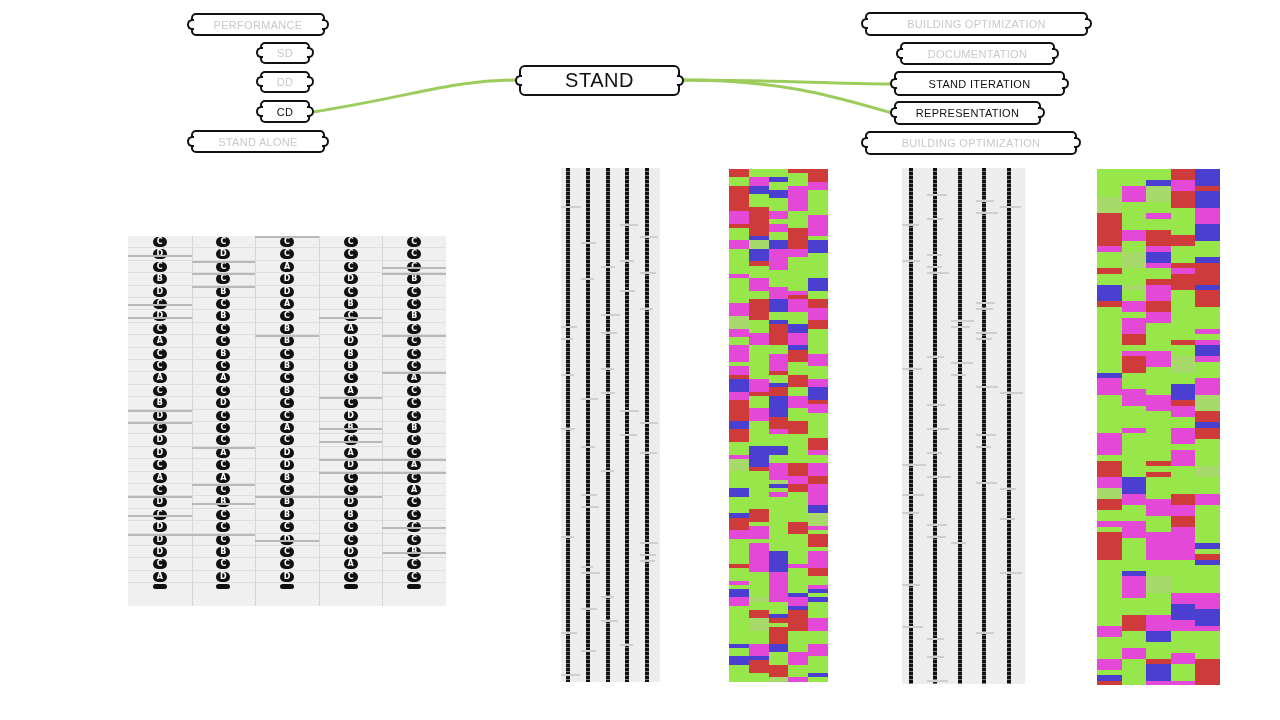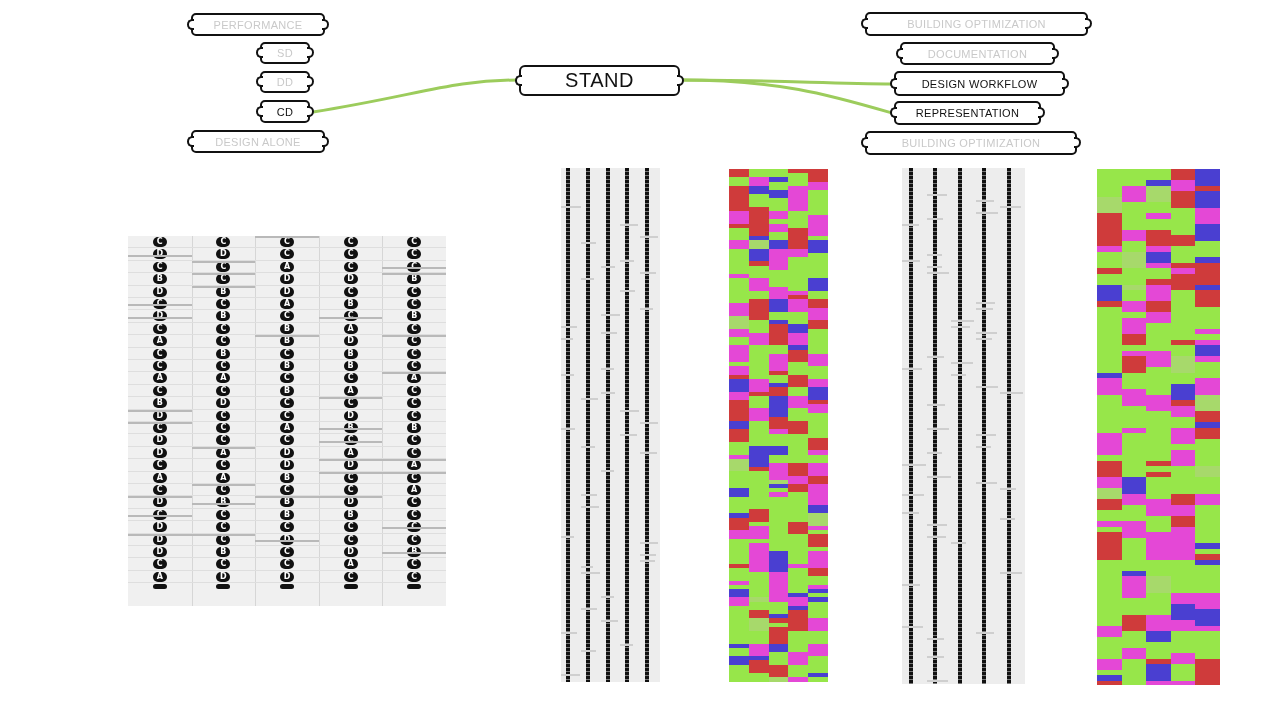--- a/index.html
+++ b/index.html
@@ -51,21 +51,21 @@
   <span>DD</span>
   <span class="port r"></span>
 </div>
 <div class="node active" style="left:260px;top:100px;width:50px;height:23px;">
   <span class="port l"></span>
   <span>CD</span>
   <span class="port r"></span>
 </div>
 <div class="node" style="left:191px;top:130px;width:134px;height:23px;">
   <span class="port l"></span>
-  <span>DESIGN ALONE</span>
+  <span>STAND ALONE</span>
   <span class="port r"></span>
 </div>
 
 <div class="node big" style="left:519px;top:65px;width:161px;height:31px;">
   <span class="port l"></span>
   <span>STAND</span>
   <span class="port r"></span>
 </div>
 
 <div class="node" style="left:865px;top:12px;width:223px;height:24px;">
@@ -73,21 +73,21 @@
   <span>BUILDING OPTIMIZATION</span>
   <span class="port r"></span>
 </div>
 <div class="node" style="left:900px;top:42px;width:155px;height:23px;">
   <span class="port l"></span>
   <span>DOCUMENTATION</span>
   <span class="port r"></span>
 </div>
 <div class="node active" style="left:894px;top:71px;width:171px;height:25px;">
   <span class="port l"></span>
-  <span>DESIGN WORKFLOW</span>
+  <span>STAND ITERATION</span>
   <span class="port r"></span>
 </div>
 <div class="node active" style="left:894px;top:101px;width:147px;height:24px;">
   <span class="port l"></span>
   <span>REPRESENTATION</span>
   <span class="port r"></span>
 </div>
 <div class="node" style="left:865px;top:131px;width:212px;height:24px;">
   <span class="port l"></span>
   <span>BUILDING OPTIMIZATION</span>

